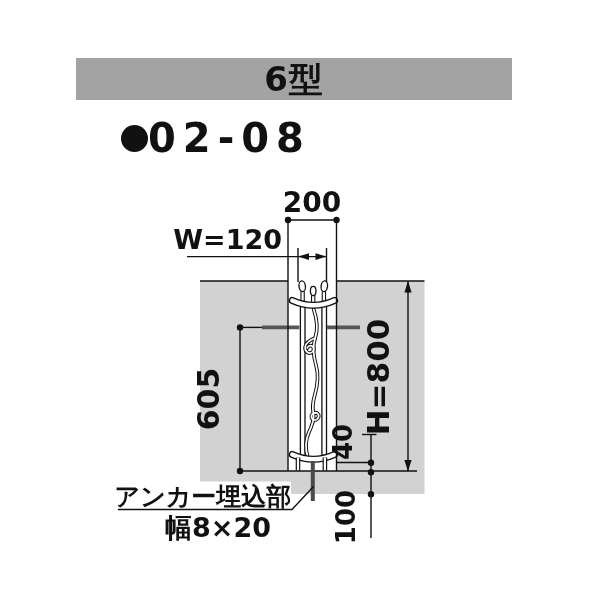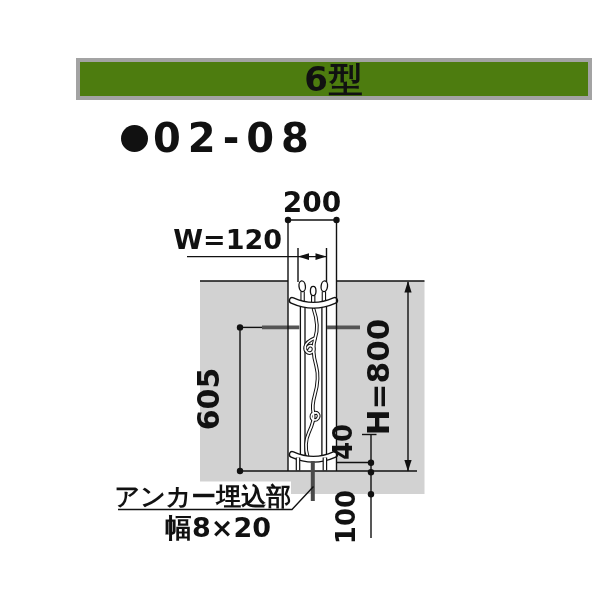--- a/index.html
+++ b/index.html
@@ -2,30 +2,30 @@
 <html><head>
 <meta charset="utf-8">
 <style>
   html,body{margin:0;padding:0;}
   body{
     width:600px;height:600px;position:relative;background:#ffffff;
     font-family:"DejaVu Sans","Liberation Sans",sans-serif;
     color:#111;overflow:hidden;
   }
   .title-box{
-    position:absolute;left:76px;top:58px;width:516px;height:42px;
-    border:4px solid #a3a3a3;box-sizing:border-box;background:#4d7c0f;
+    position:absolute;left:76px;top:58px;width:436px;height:42px;
+    border:4px solid #a3a3a3;box-sizing:border-box;background:#a3a3a3;
     display:flex;align-items:center;justify-content:center;
   }
   .title-box span{
     font-size:34px;font-weight:bold;letter-spacing:1px;line-height:1;
   }
   .product-code{
     position:absolute;left:121px;top:121px;height:34px;
-    display:flex;align-items:center;gap:5px;
+    display:flex;align-items:center;
   }
   .bullet{
     width:27px;height:27px;border-radius:50%;background:#111;flex:0 0 auto;
   }
   .code-text{
     font-size:40px;font-weight:bold;letter-spacing:7px;line-height:1;
   }
   svg.drawing{position:absolute;left:0;top:0;}
   svg text{
     font-family:"DejaVu Sans","Liberation Sans",sans-serif;

